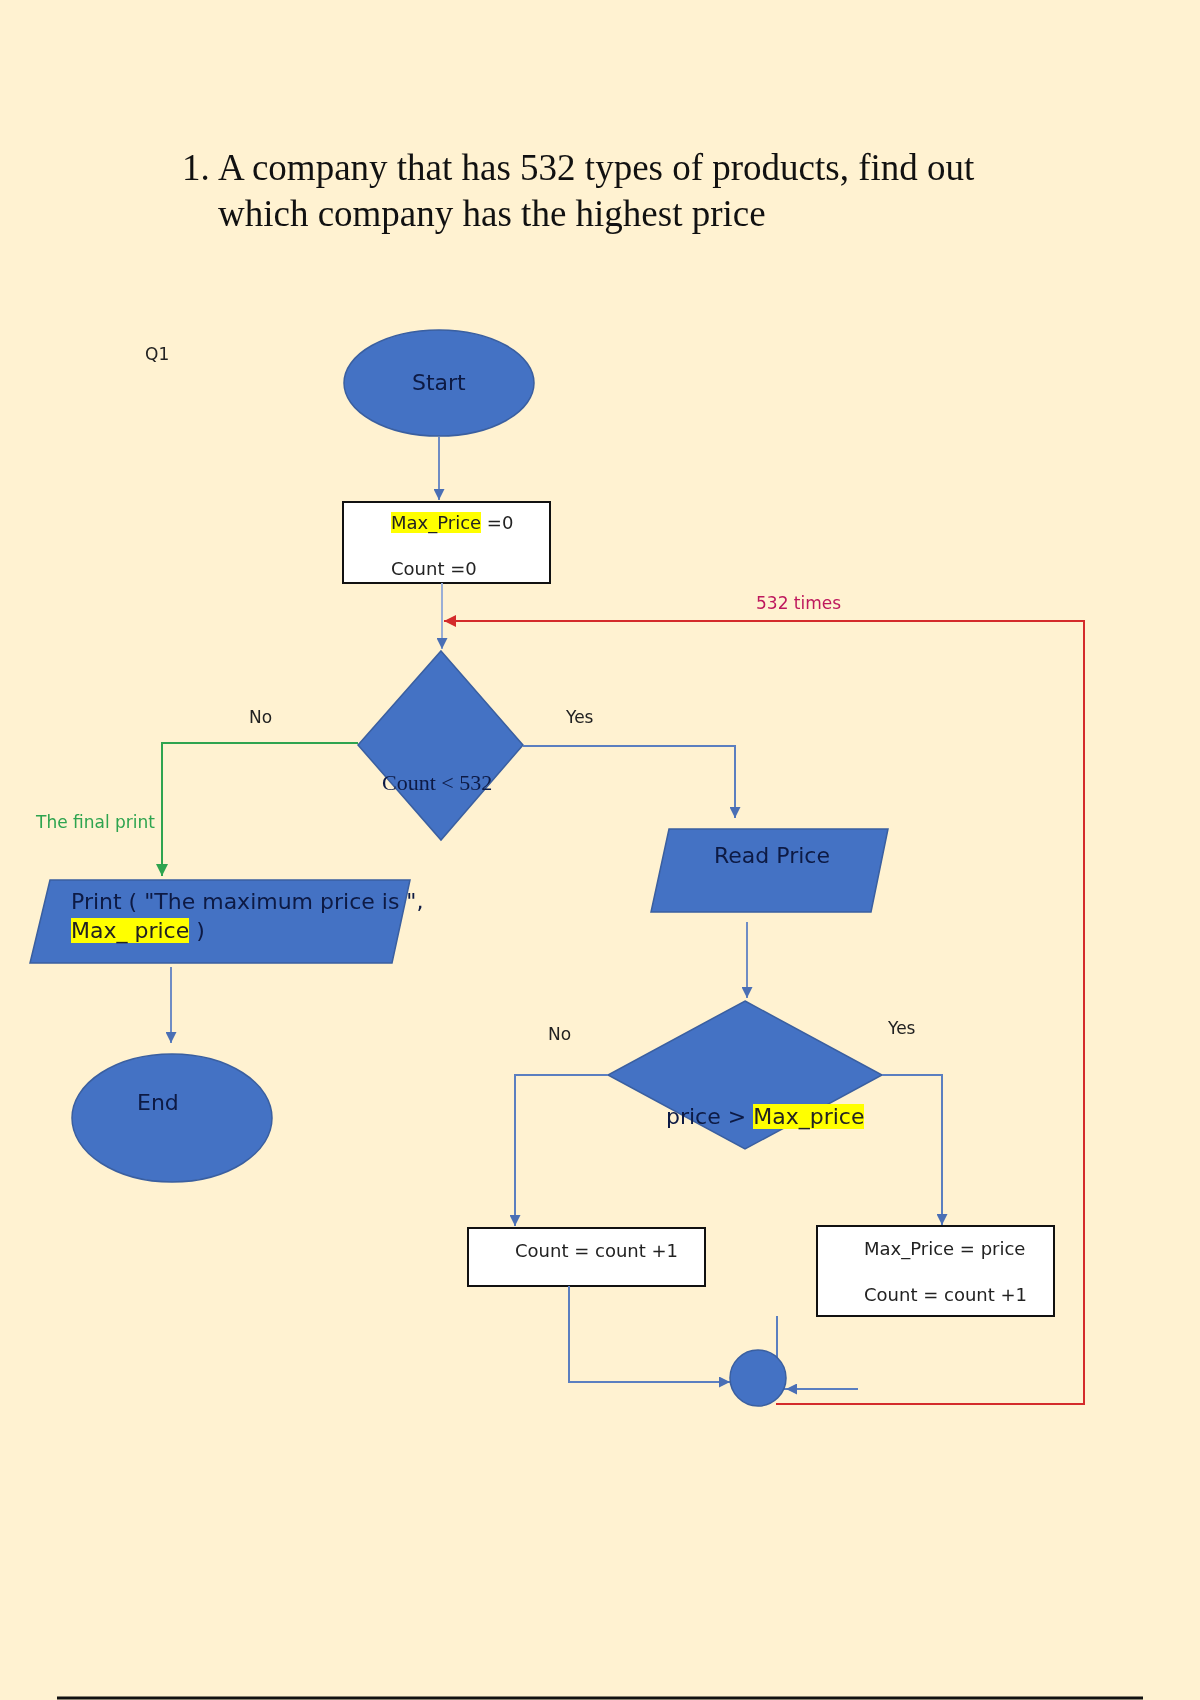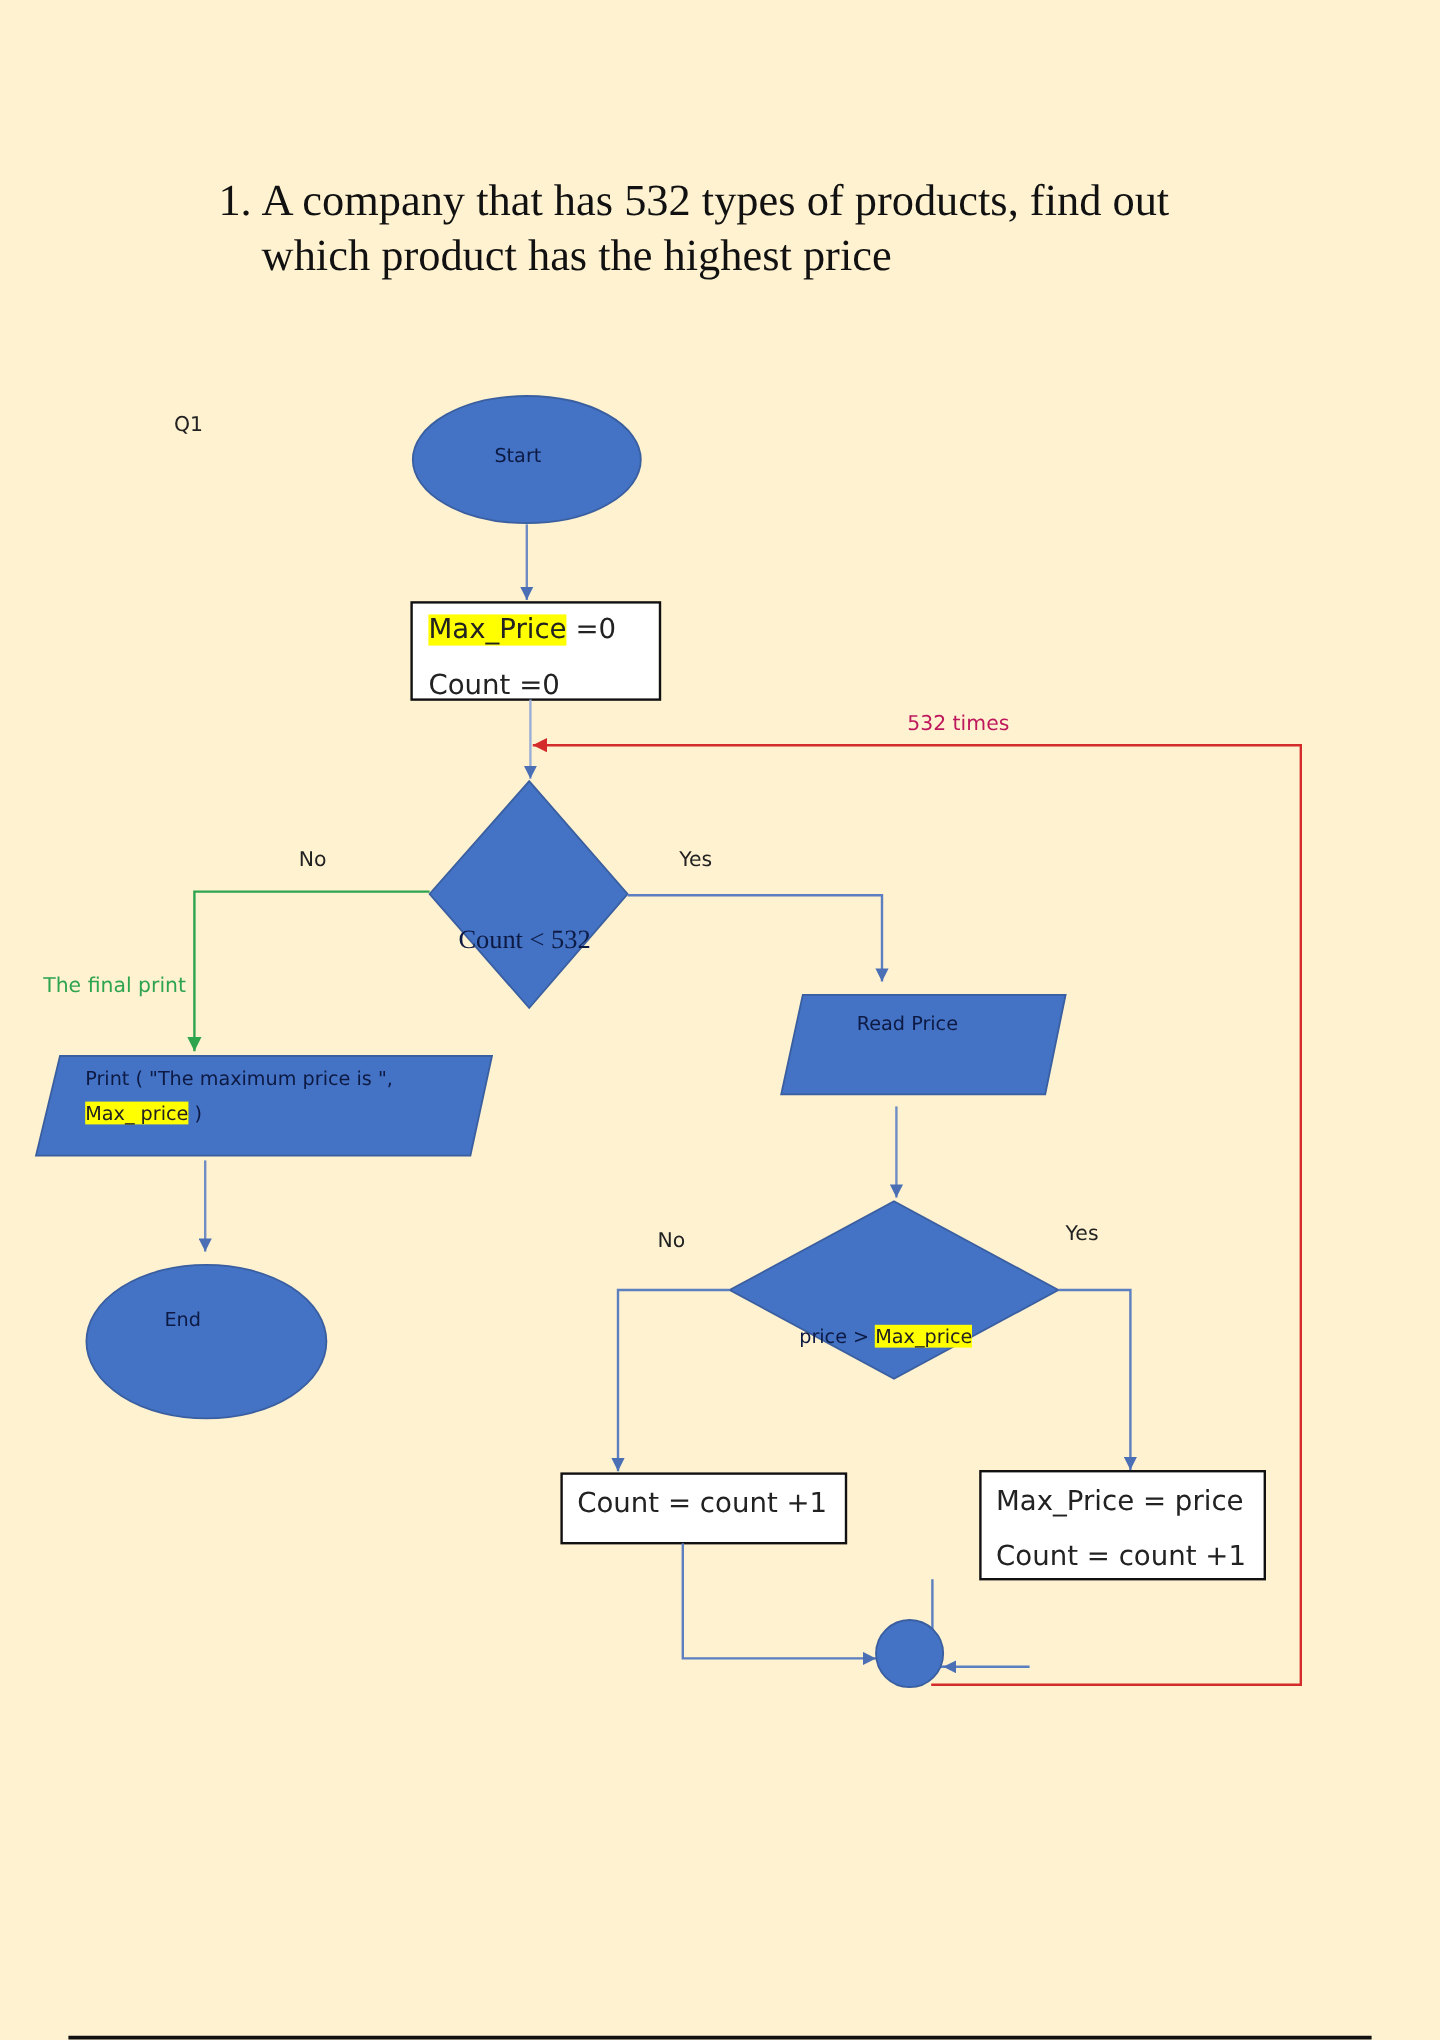--- a/index.html
+++ b/index.html
@@ -2,22 +2,22 @@
 <html><head>
 <meta charset="utf-8">
 <style>
   html, body { margin:0; padding:0; }
   body { width:1200px; height:1700px; background:#FFF2D1; position:relative; overflow:hidden; font-family:"Liberation Sans", sans-serif; }
   .title { position:absolute; left:182px; top:145px; width:900px; font-family:"Liberation Serif", serif; font-size:37px; line-height:46px; color:#111; }
   .title .num { position:absolute; left:0; top:0; }
   .title .l1 { position:absolute; left:36px; top:0; white-space:nowrap; }
   .title .l2 { position:absolute; left:36px; top:46px; white-space:nowrap; }
   .lbl { position:absolute; font-family:"DejaVu Sans", sans-serif; font-size:17px; color:#222; white-space:nowrap; }
-  .shape-text { position:absolute; font-family:"DejaVu Sans", sans-serif; font-size:16px; color:#0d1a44; white-space:nowrap; }
-  .box-text { position:absolute; font-family:"DejaVu Sans", sans-serif; font-size:23px; color:#222; white-space:nowrap; }
+  .shape-text { position:absolute; font-family:"DejaVu Sans", sans-serif; font-size:22px; color:#0d1a44; white-space:nowrap; }
+  .box-text { position:absolute; font-family:"DejaVu Sans", sans-serif; font-size:18px; color:#222; white-space:nowrap;margin-left:34px; }
   .hl { background:#FFFF00; color:#222; }
   svg { position:absolute; left:0; top:0; }
   .serif { font-family:"Liberation Serif", serif; font-size:22px;margin-top:48px; }
 </style>
 </head>
 <body>
 
 <svg width="1200" height="1700">
   <defs>
     <marker id="ab" markerWidth="10" markerHeight="10" refX="5" refY="9" orient="auto" markerUnits="userSpaceOnUse">
@@ -74,21 +74,21 @@
   <line x1="171" y1="967" x2="171" y2="1043" stroke="#6F8CC4" stroke-width="2" marker-end="url(#arrB)"></line>
 
   <ellipse cx="172" cy="1118" rx="100" ry="64" fill="#4472C4" stroke="#3A5FA0" stroke-width="1.5"></ellipse>
 
   <line x1="57" y1="1698" x2="1143" y2="1698" stroke="#111" stroke-width="3"></line>
 </svg>
 
 <div class="title">
   <span class="num">1.</span>
   <span class="l1">A company that has 532 types of products, find out</span>
-  <span class="l2">which product has the highest price</span>
+  <span class="l2">which company has the highest price</span>
 </div>
 
 <div class="lbl" style="left:145px; top:344px;">Q1</div>
 
 <div class="shape-text" style="left:412px; top:370px;">Start</div>
 
 <div class="box-text" style="left:357px; top:512px;"><span class="hl">Max_Price</span><span> =0</span></div>
 <div class="box-text" style="left:357px; top:558px;">Count =0</div>
 
 <div class="lbl" style="left:756px; top:593px; color:#be185d;">532 times</div>

